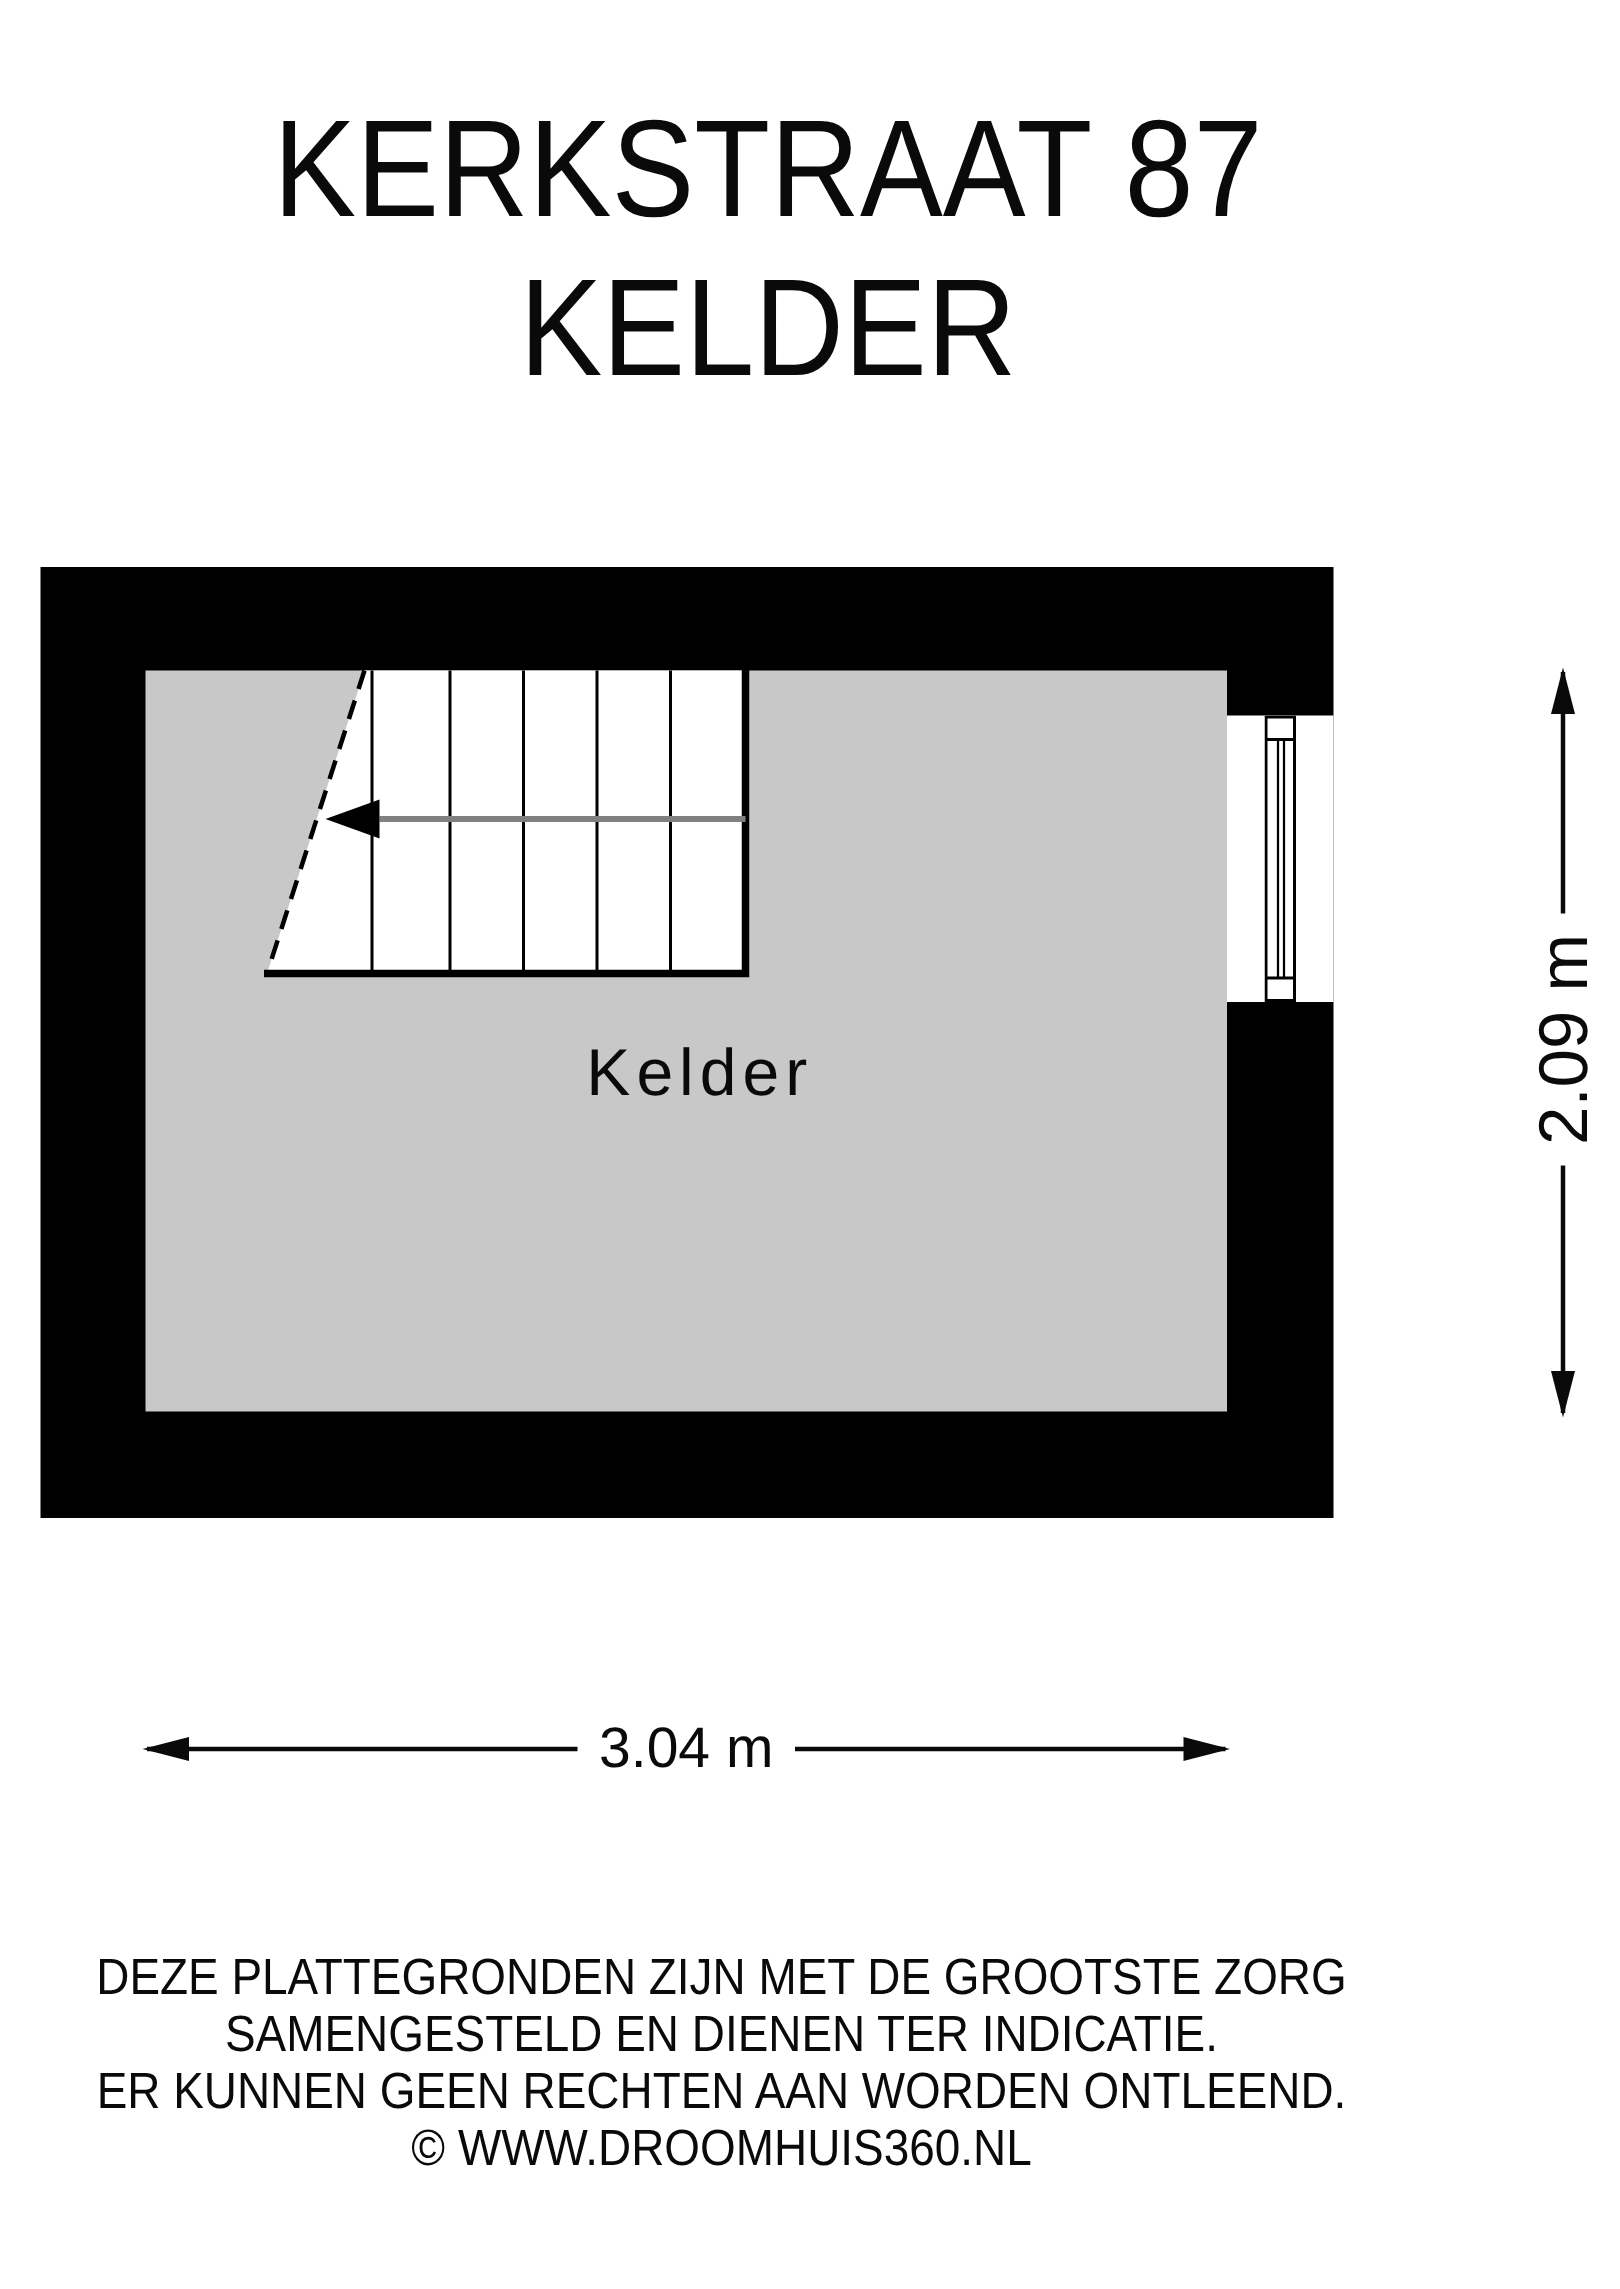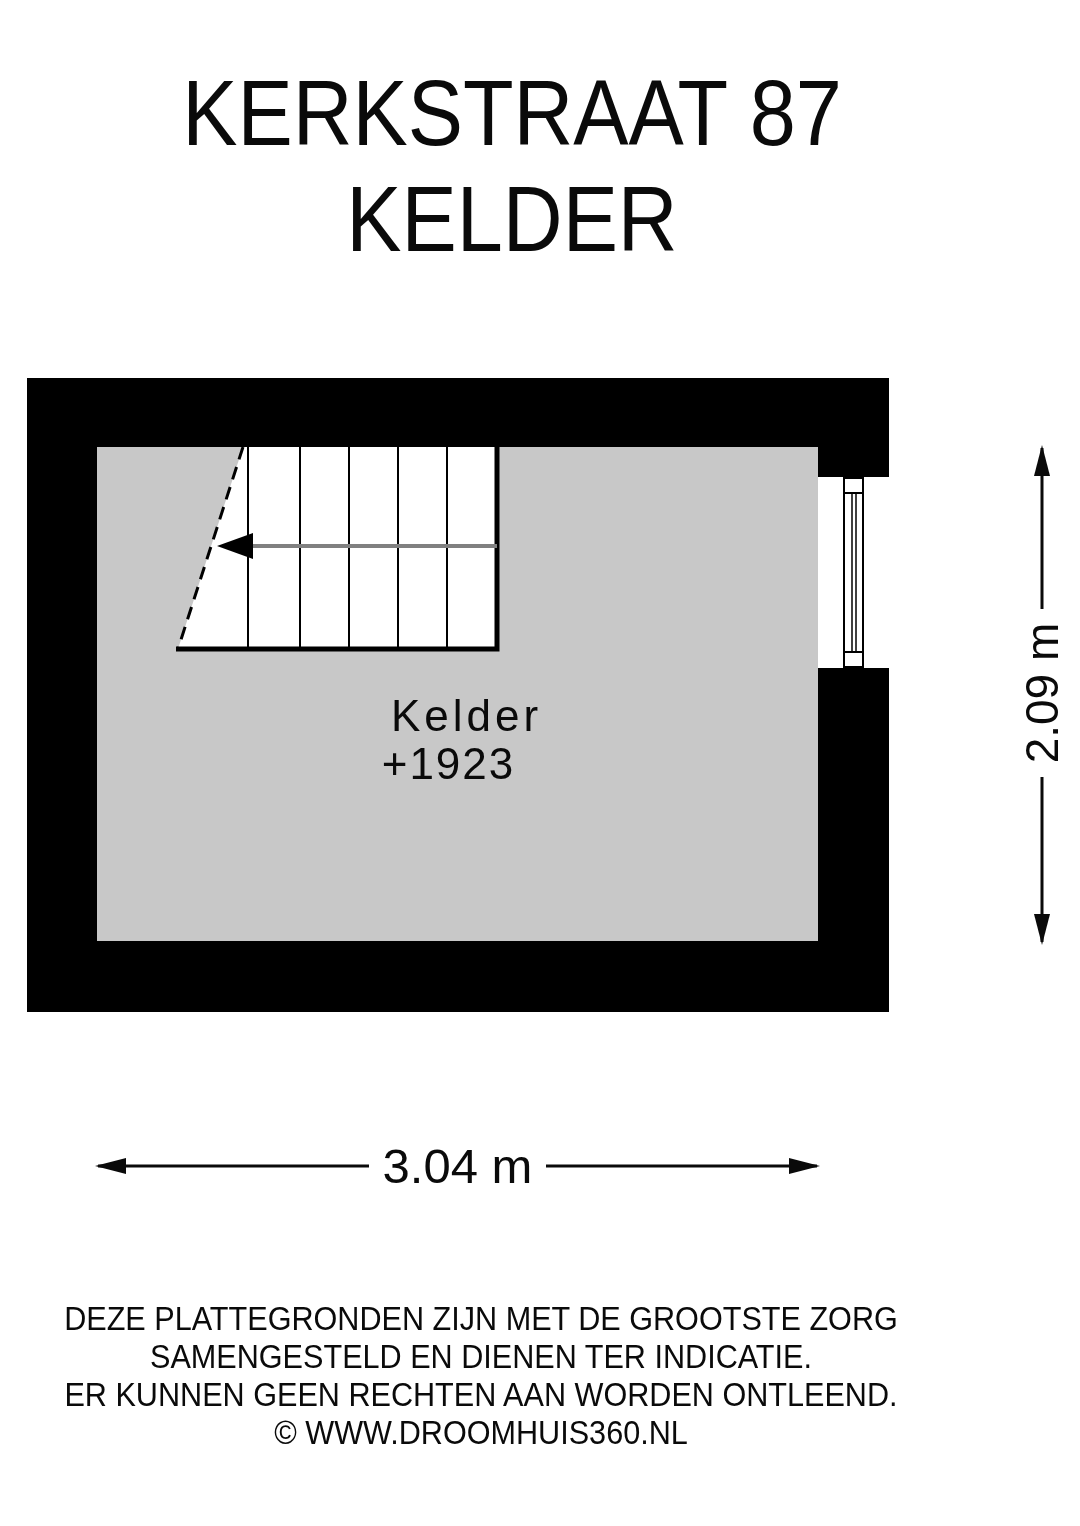--- a/index.html
+++ b/index.html
@@ -30,21 +30,21 @@
     font-size:44px;line-height:48px;
   }
   .room-name{position:relative;left:9px;letter-spacing:4px;}
   .room-level{position:relative;left:-9px;letter-spacing:2px;}
 
   
   .dim-h-svg{left:90px;top:1148px;}
   .dim-v-svg{left:1020px;top:440px;}
   .dim-h-label-wrap{
     left:96px;top:1143px;width:723px;height:46px;
-    text-align:center;line-height:46px;font-size:49px;
+    text-align:center;line-height:46px;font-size:38px;
   }
   .dim-v-label-wrap{
     left:892px;top:670px;width:300px;height:46px;
     text-align:center;line-height:46px;font-size:46px;
     transform:rotate(-90deg);transform-origin:50% 50%;
   }
   .dim-label{display:inline-block;background:#ffffff;padding:0 14px;white-space:nowrap;}
 
   
   .footer{
@@ -82,21 +82,20 @@
   <line x1="228" y1="7" x2="228" y2="207" stroke="#000000" stroke-width="2"></line>
   <line x1="277" y1="7" x2="277" y2="207" stroke="#000000" stroke-width="2"></line>
   <path d="M327,5 L327,209 L6,209" fill="none" stroke="#000000" stroke-width="5"></path>
   <line x1="73" y1="7" x2="8" y2="209" stroke="#000000" stroke-width="3" stroke-dasharray="13,8"></line>
   <line x1="83" y1="106" x2="327" y2="106" stroke="#808080" stroke-width="4"></line>
   <polygon points="47,106 83,93 83,119" fill="#000000"></polygon>
 </svg>
 
 <div class="abs room-label">
   <div class="room-name">Kelder</div>
-  <div class="room-level">+1923</div>
 </div>
 
 <svg class="abs dim-v-svg" width="46" height="510" viewBox="0 0 46 510">
   <line x1="22" y1="8" x2="22" y2="502" stroke="#0a0a0a" stroke-width="3"></line>
   <polygon points="22,5 14,36 30,36" fill="#0a0a0a"></polygon>
   <polygon points="22,505 14,474 30,474" fill="#0a0a0a"></polygon>
 </svg>
 <div class="abs dim-v-label-wrap">
   <span class="dim-label">2.09 m</span>
 </div>

